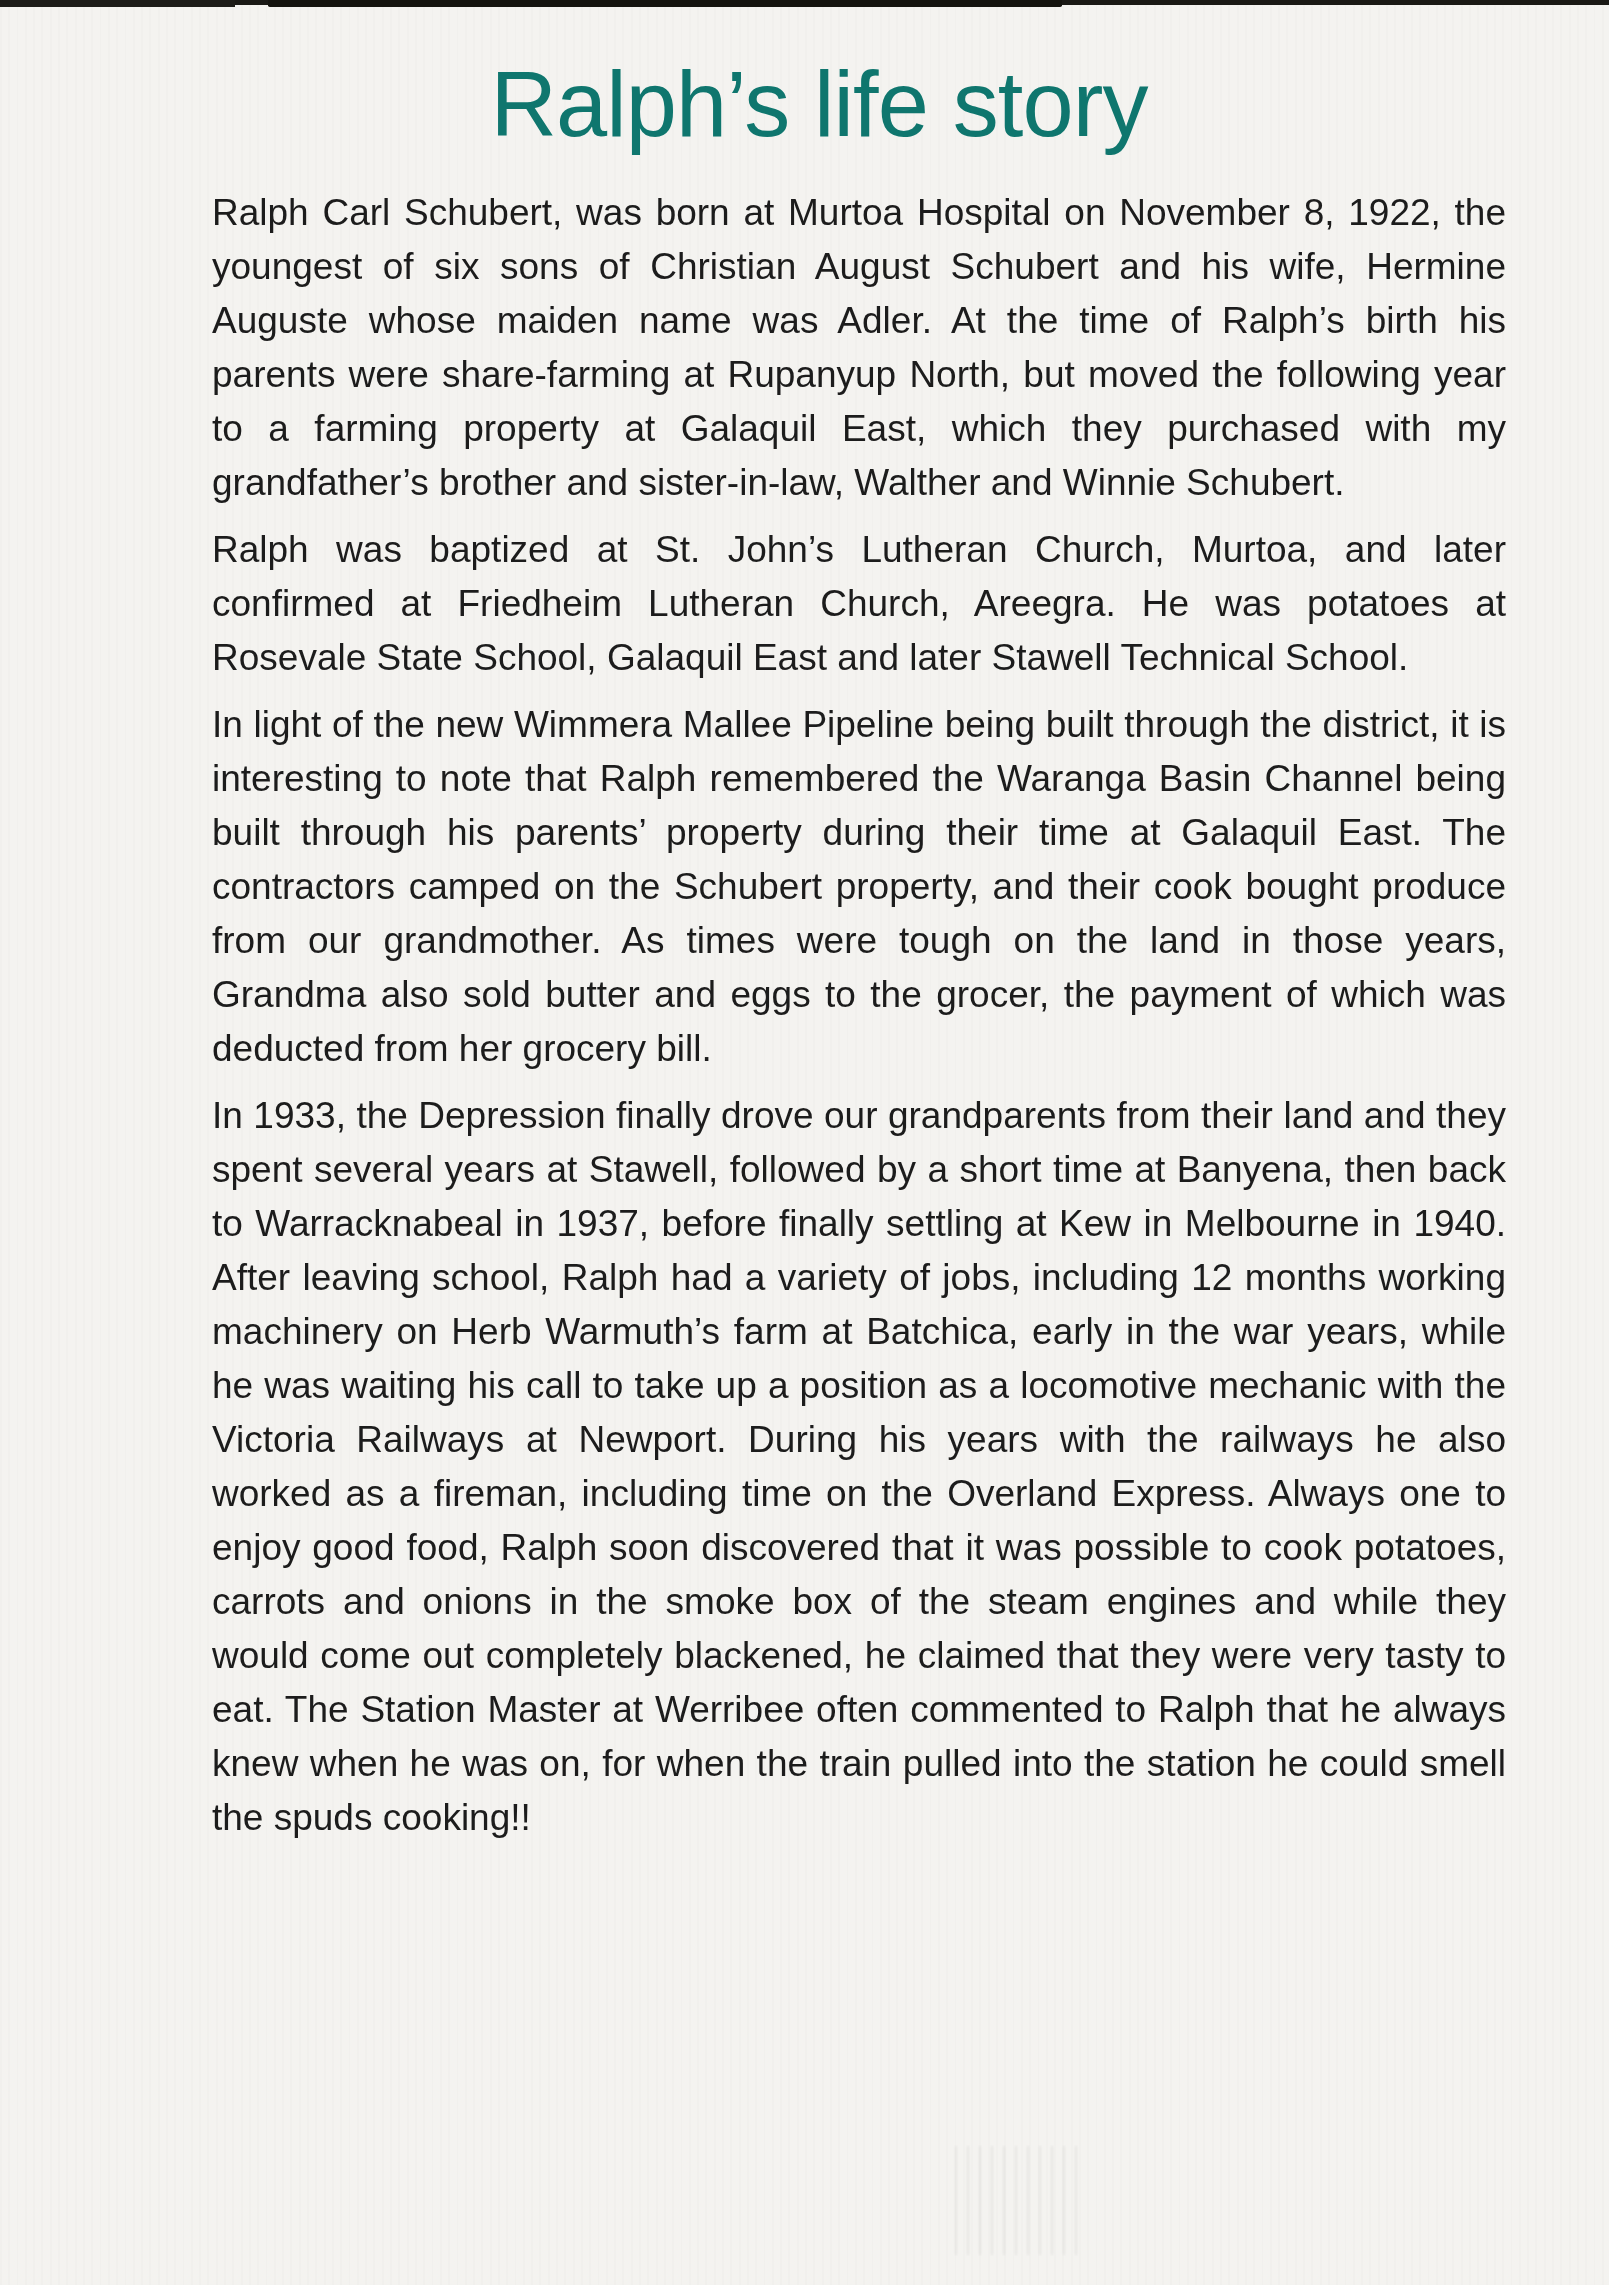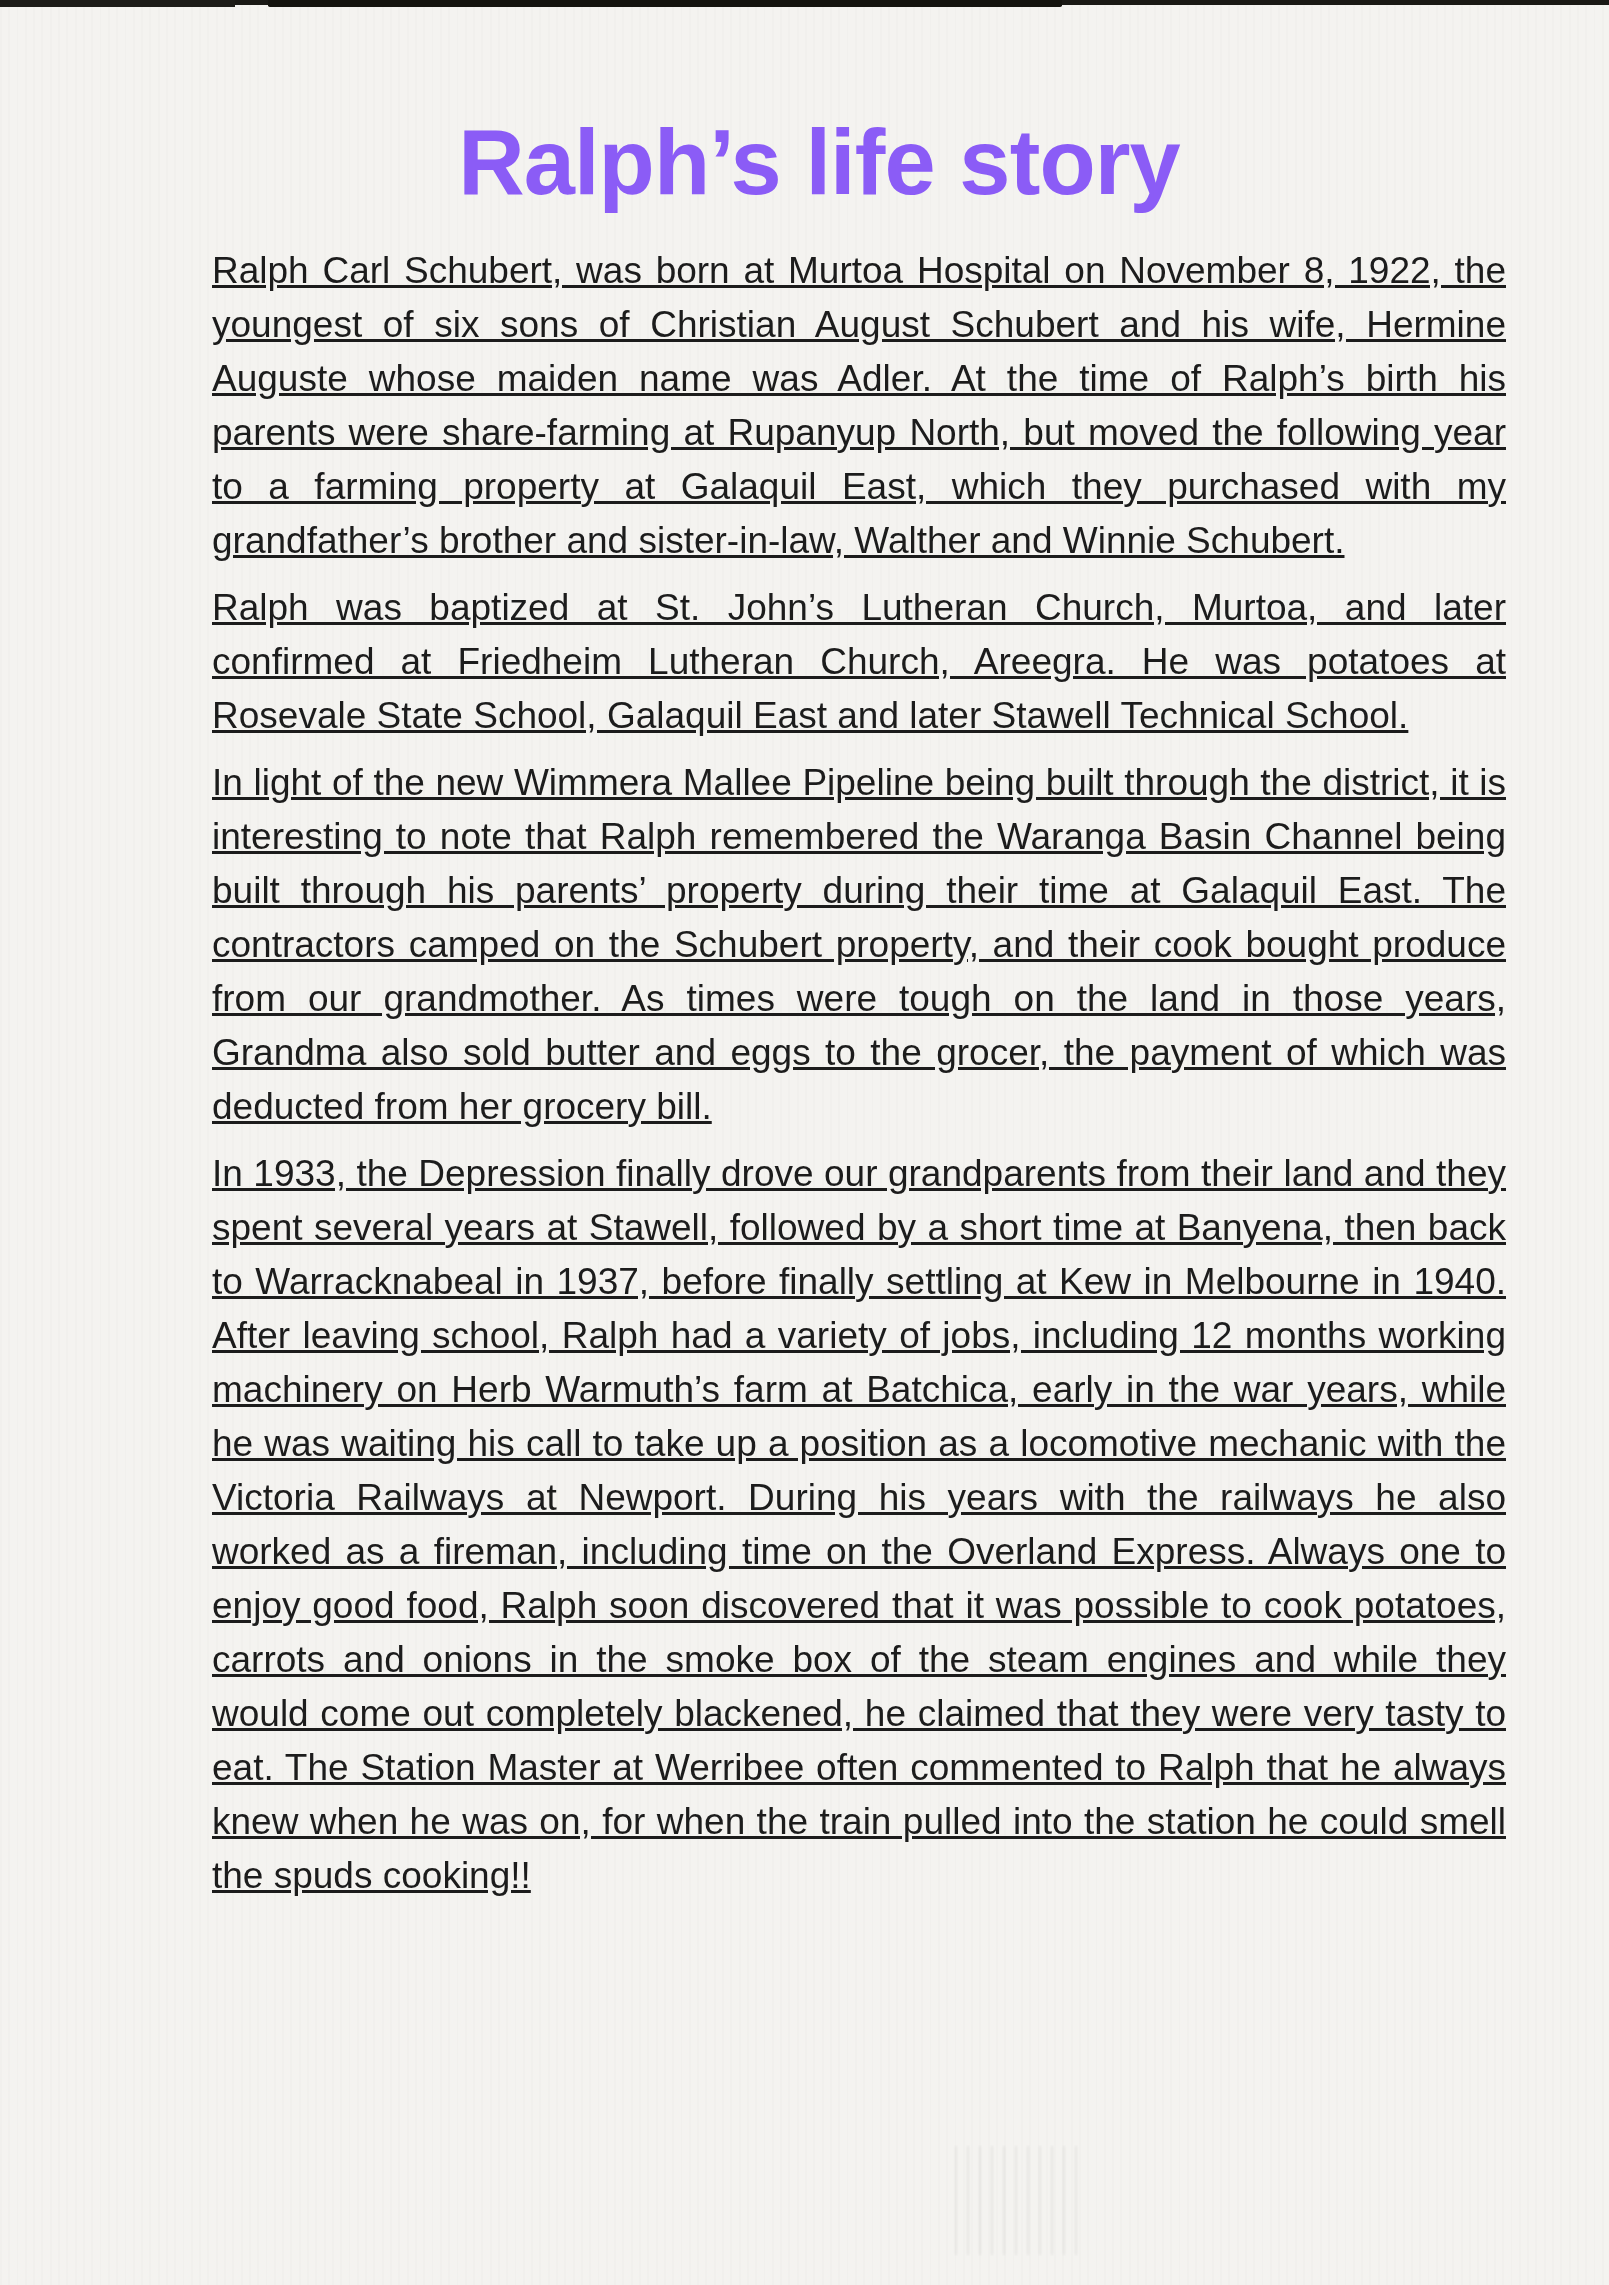--- a/index.html
+++ b/index.html
@@ -35,34 +35,33 @@
     border-radius: 0 0 1.8px 1.8px;
   }
   .scan-edge-thick-2 {
     position: absolute;
     top: 0; left: 0;
     width: 235px; height: 6.5px;
     background: #1d1c18;
   }
 
   .page-title {
-    margin: 110px 0 0 0;
+    margin: 52px 0 0 0;
     padding: 0 184px 0 212px;
     text-align: center;
     font-size: 92px;
     line-height: 1.15;
-    font-weight: 700;
+    font-weight: 400;
     letter-spacing: -0.9px;
-    color: #8b5cf6;
+    color: #0f766e;
   }
 
   .body-text {
     margin-top: 28px;
     padding: 0 104px 0 212px;
-    text-decoration: underline;
   }
   .body-text p {
     margin: 0 0 13px 0;
     font-size: 37px;
     line-height: 54px;
     text-align: justify;
     color: #1c1c1c;
   }
 
   

